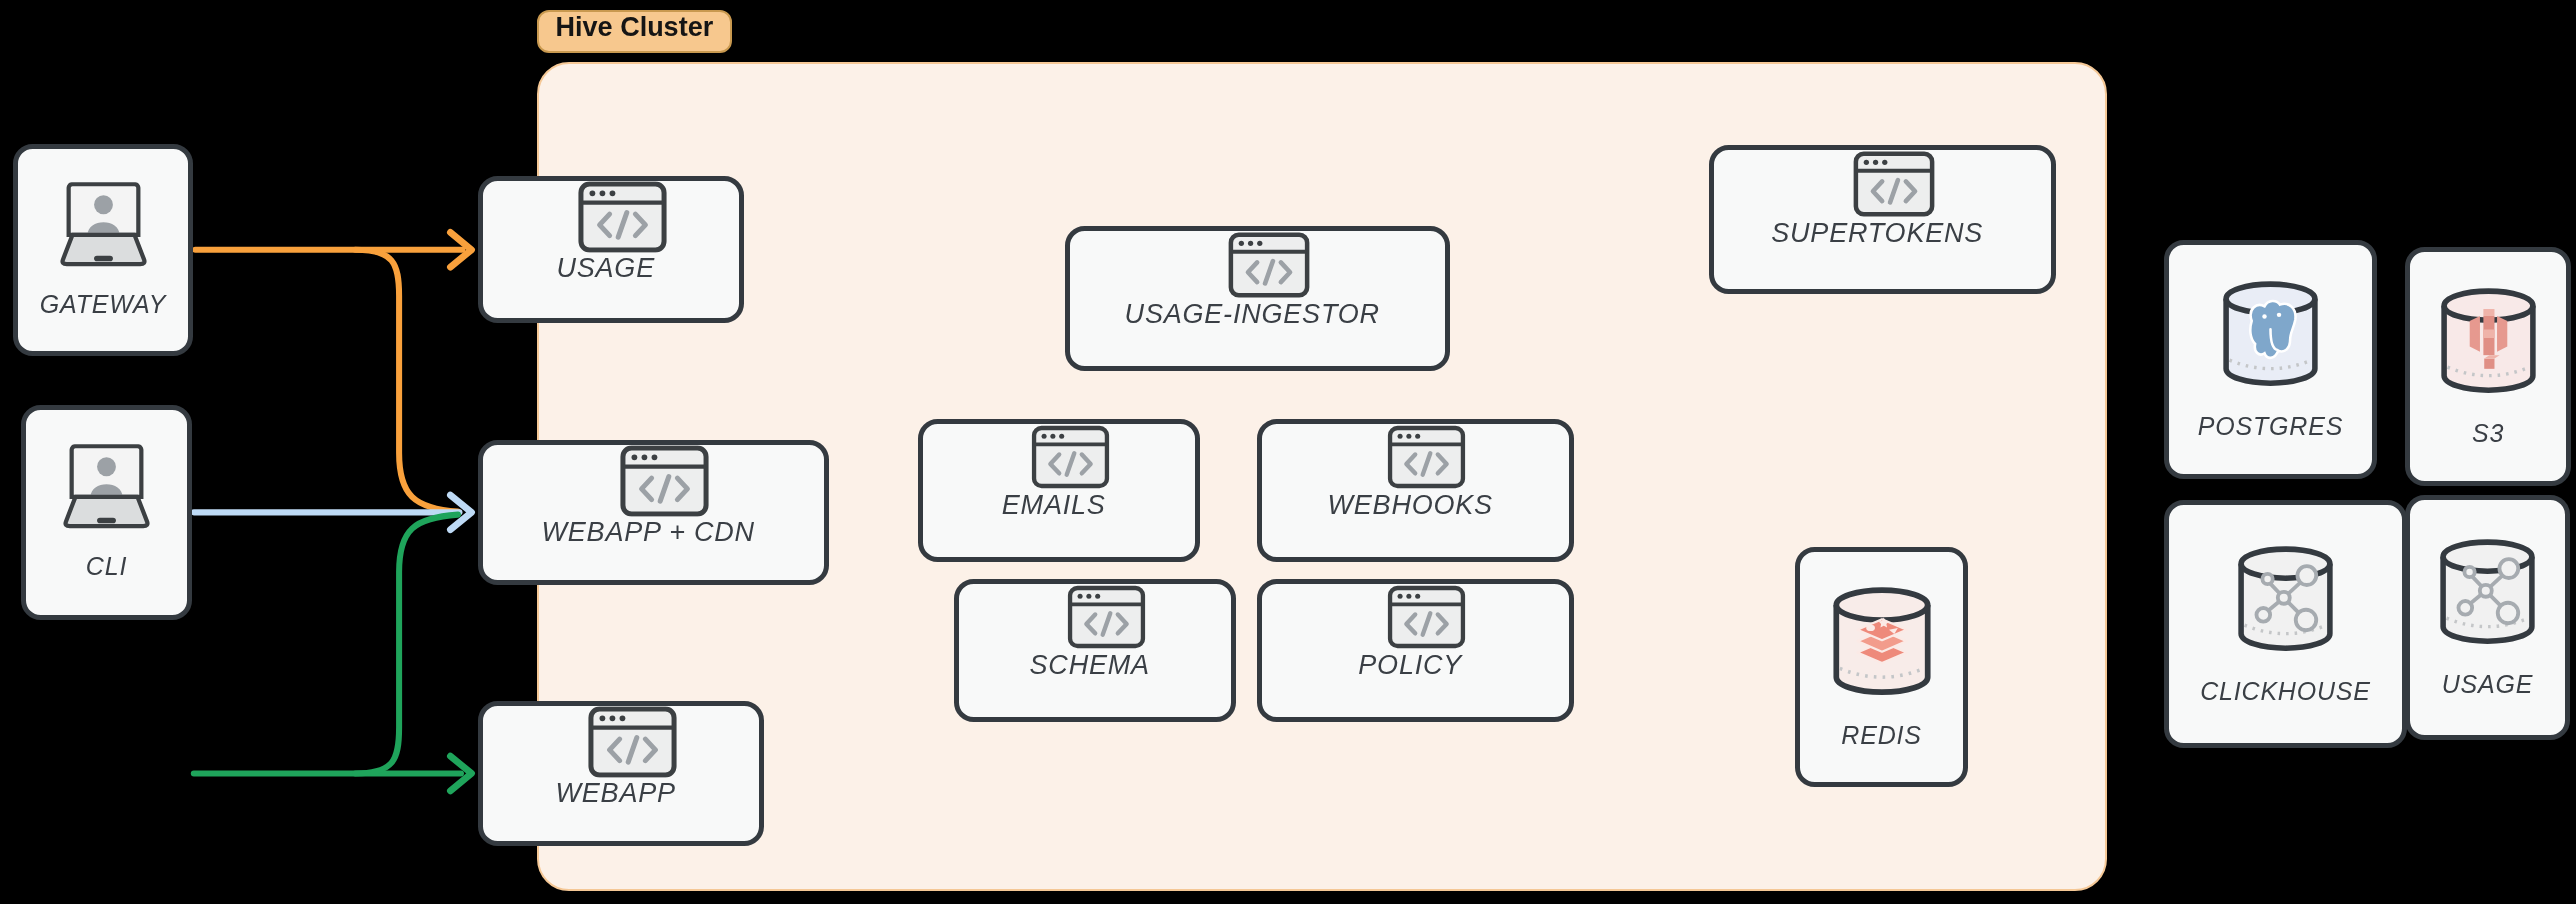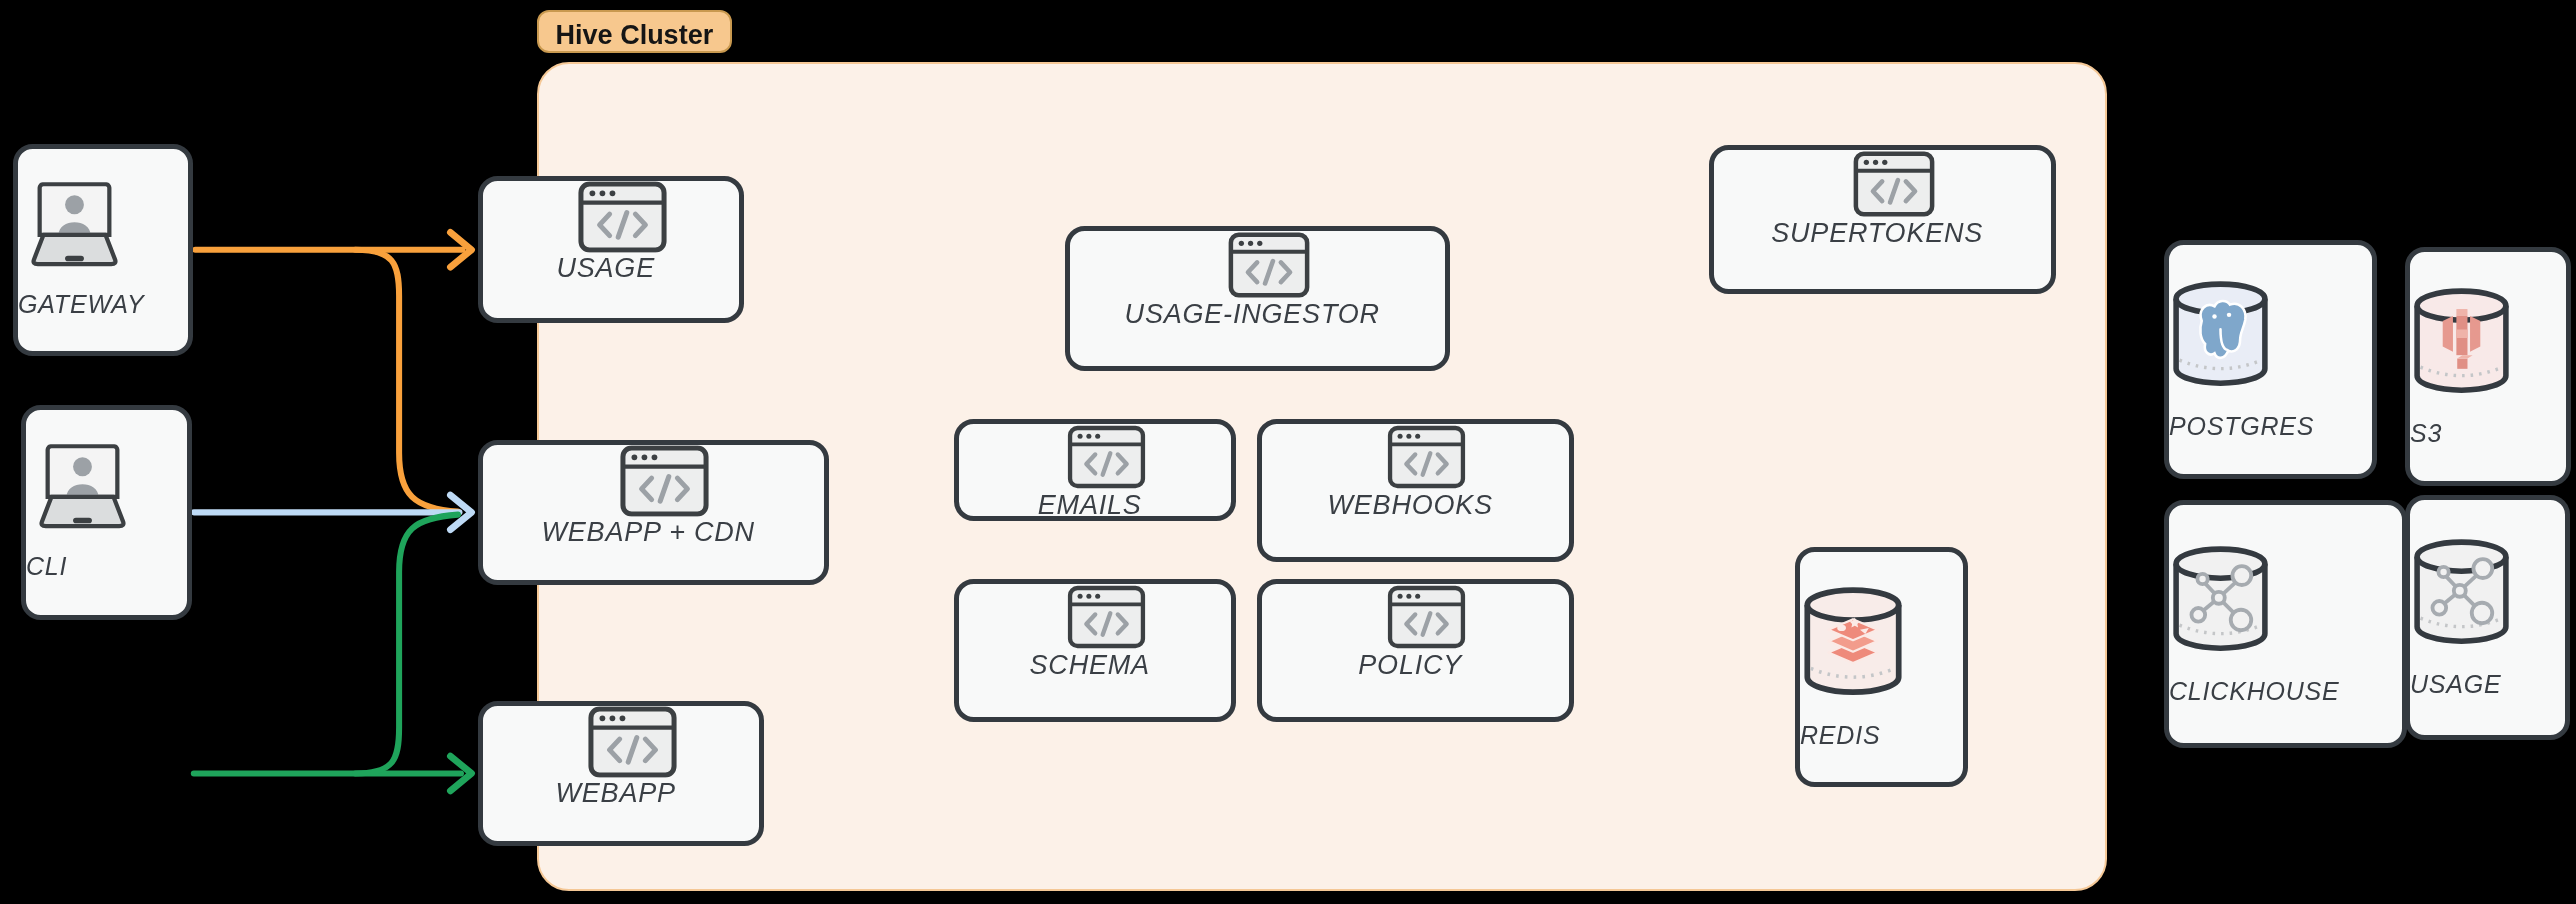--- a/index.html
+++ b/index.html
@@ -8,37 +8,37 @@
     font-family:"Liberation Sans",sans-serif;
   }
   
   .cluster{
     position:absolute;left:537px;top:62px;width:1570px;height:829px;
     background:#FCF1E8;border:2.3px solid #F5C896;border-radius:32px;box-sizing:border-box;
   }
   .cluster-tag{
     position:absolute;left:537px;top:9.8px;height:43px;min-width:186px;
     background:#F7C88E;border:2.3px solid #c9994f;border-radius:12px;box-sizing:border-box;
-    display:flex;align-items:flex-end;justify-content:center;
+    display:flex;align-items:flex-start;justify-content:center;
     font-size:27px;font-weight:bold;color:#151515;padding:0 16.6px;
   }
   
   .node{
     position:absolute;background:#F8F9F9;border:5.3px solid #343A40;border-radius:19.6px;
     box-sizing:border-box;display:flex;
   }
   .node .lbl{
     color:#3A3F45;font-style:italic;letter-spacing:0.8px;font-weight:normal;
   }
   
   .svc{flex-direction:column;align-items:center;}
   .svc .icon{flex:0 0 auto;margin-left:22.6px;}
   .svc .lbl{flex:1 1 auto;text-align:center;font-size:27px;padding-right:10.6px;}
   
-  .vert{flex-direction:column;align-items:flex-start;justify-content:center;gap:21px;}
+  .vert{flex-direction:column;align-items:center;justify-content:center;gap:21px;}
   .vert .lbl{font-size:25px;text-align:center;}
   .icon{display:block;}
   
   #edges{position:absolute;left:0;top:0;pointer-events:none;}
 </style>
 </head>
 <body>
 
 <div id="canvas">
 
@@ -170,21 +170,21 @@
       </svg>
     <span class="lbl">WEBAPP</span>
   </div>
 
   <div class="node svc" style="left:1065px;top:226px;width:385px;height:145px">
     <svg class="icon" width="82" height="68" viewBox="0 0 108 90">
         <use href="#sym-browser"></use>
       </svg>
     <span class="lbl">USAGE-INGESTOR</span>
   </div>
-  <div class="node svc" style="left:954px;top:419px;width:282px;height:102px">
+  <div class="node svc" style="left:918px;top:419px;width:282px;height:143px">
     <svg class="icon" width="79" height="66" viewBox="0 0 104 88">
         <use href="#sym-browser"></use>
       </svg>
     <span class="lbl">EMAILS</span>
   </div>
   <div class="node svc" style="left:1257px;top:419px;width:317px;height:143px">
     <svg class="icon" width="79" height="66" viewBox="0 0 104 88">
         <use href="#sym-browser"></use>
       </svg>
     <span class="lbl">WEBHOOKS</span>

